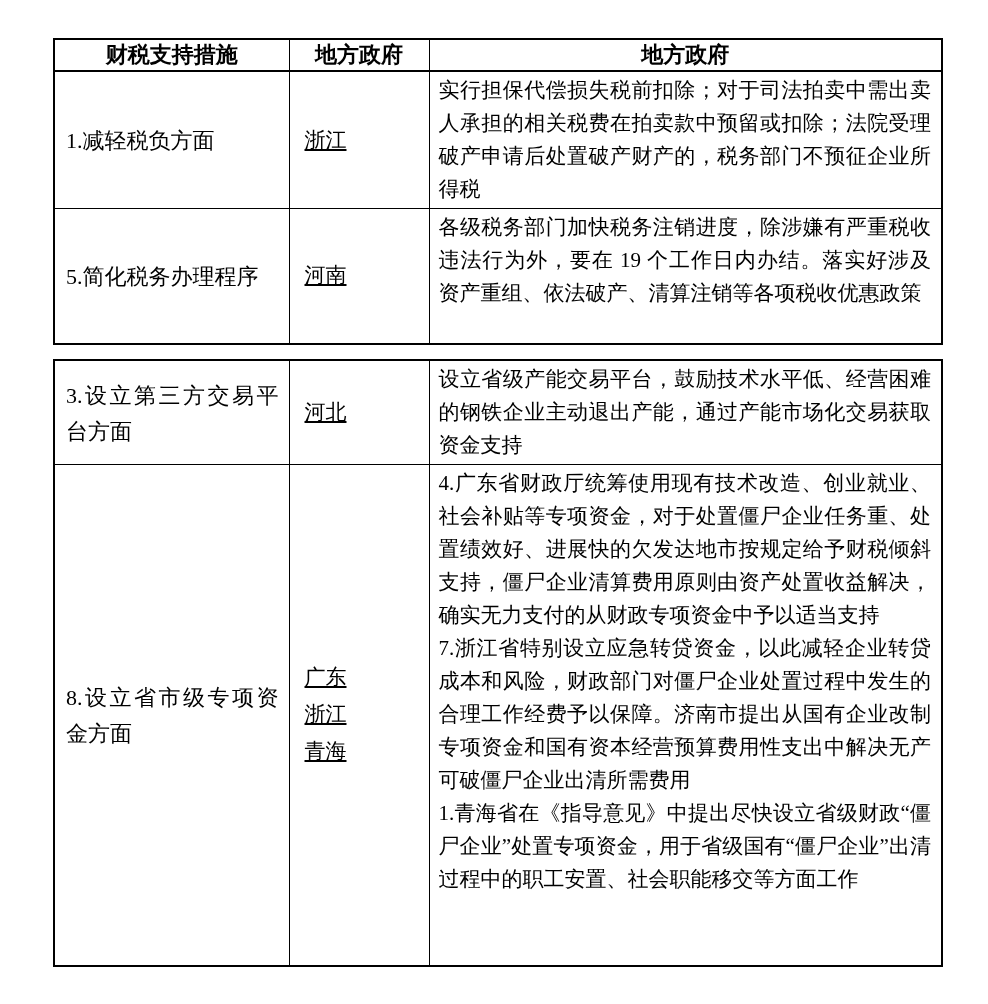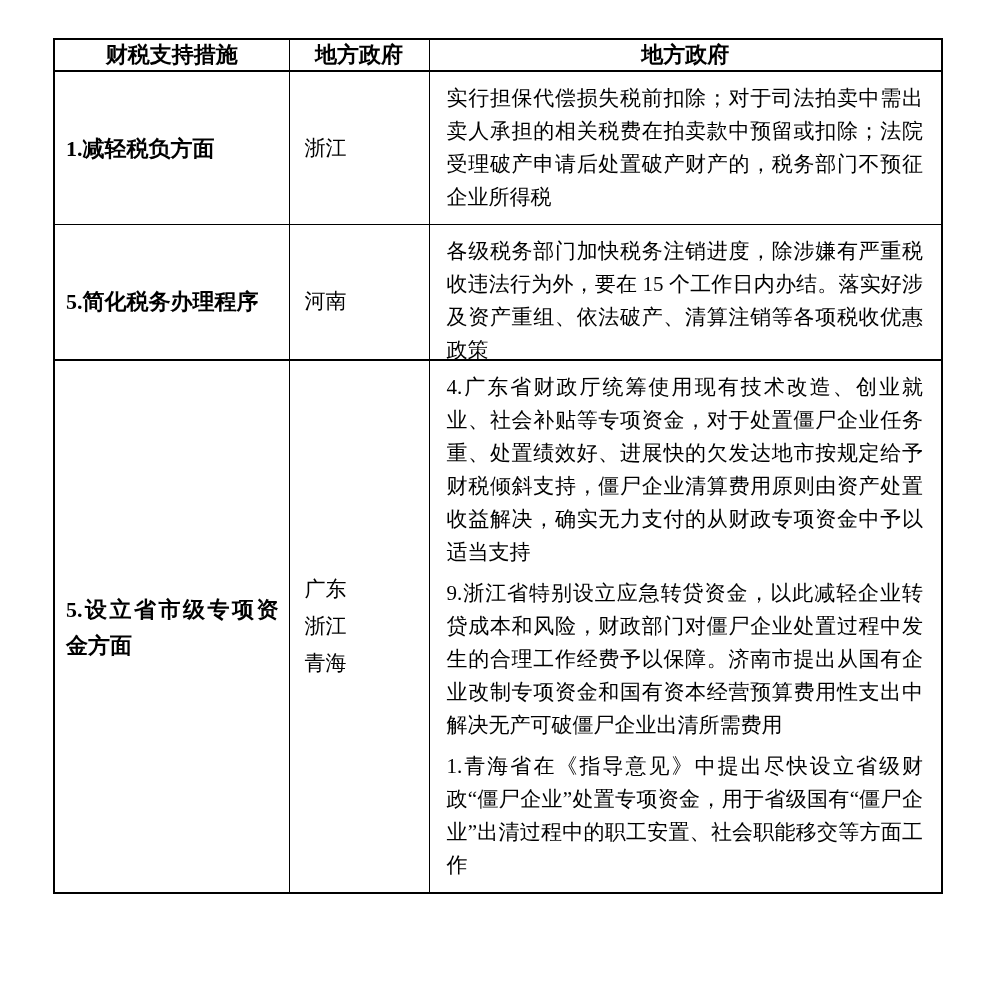--- a/index.html
+++ b/index.html
@@ -41,47 +41,48 @@
     text-align: center;
     vertical-align: middle;
     padding: 0;
   }
   tr.header-row { height: 28px; }
   tr.r0 { height: 133px; }
   tr.r1 { height: 135px; }
   tr.r2 { height: 103px; }
   tr.r3 { height: 501px; }
   td.measure-cell {
-    font-weight: bold;
+    font-weight: normal;
     font-size: 22px;
     line-height: 36px;
     padding: 4px 10px 2px 11px;
     vertical-align: middle;
     text-align: justify;
     text-justify: inter-ideograph;
   }
   td.gov-cell {
     font-size: 21px;
     padding: 2px 4px 2px 15px;
     vertical-align: middle;
     text-align: left;
   }
   .gov-item {
     line-height: 37px;
     white-space: nowrap;
+    text-decoration: underline;
   }
   td.policy-cell {
     font-size: 21px;
     line-height: 33px;
     padding: 2px 10px 2px 9px;
     vertical-align: top;
     text-align: justify;
     text-justify: inter-ideograph;
   }
-  .para { margin: 8px; }
+  .para { margin: 0; }
 </style>
 </head>
 <body>
 
 <div class="page">
 
   <table class="policy-table" id="table1">
     <colgroup>
         <col class="c1">
         <col class="c2">
@@ -103,42 +104,51 @@
           <td class="policy-cell">
             <div class="para">实行担保代偿损失税前扣除；对于司法拍卖中需出卖人承担的相关税费在拍卖款中预留或扣除；法院受理破产申请后处置破产财产的，税务部门不预征企业所得税</div>
           </td>
         </tr>
         <tr class="data-row r1">
           <td class="measure-cell">5.简化税务办理程序</td>
           <td class="gov-cell">
             <div class="gov-item">河南</div>
           </td>
           <td class="policy-cell">
-            <div class="para">各级税务部门加快税务注销进度，除涉嫌有严重税收违法行为外，要在 15 个工作日内办结。落实好涉及资产重组、依法破产、清算注销等各项税收优惠政策</div>
+            <div class="para">各级税务部门加快税务注销进度，除涉嫌有严重税收违法行为外，要在 19 个工作日内办结。落实好涉及资产重组、依法破产、清算注销等各项税收优惠政策</div>
           </td>
         </tr>
       </tbody>
   </table>
 
   <table class="policy-table" id="table2">
     <colgroup>
         <col class="c1">
         <col class="c2">
         <col class="c3">
       </colgroup>
     <tbody id="tbody2">
+        <tr class="data-row r2">
+          <td class="measure-cell">3.设立第三方交易平台方面</td>
+          <td class="gov-cell">
+            <div class="gov-item">河北</div>
+          </td>
+          <td class="policy-cell">
+            <div class="para">设立省级产能交易平台，鼓励技术水平低、经营困难的钢铁企业主动退出产能，通过产能市场化交易获取资金支持</div>
+          </td>
+        </tr>
         <tr class="data-row r3">
-          <td class="measure-cell">5.设立省市级专项资金方面</td>
+          <td class="measure-cell">8.设立省市级专项资金方面</td>
           <td class="gov-cell">
             <div class="gov-item">广东</div>
             <div class="gov-item">浙江</div>
             <div class="gov-item">青海</div>
           </td>
           <td class="policy-cell">
             <div class="para">4.广东省财政厅统筹使用现有技术改造、创业就业、社会补贴等专项资金，对于处置僵尸企业任务重、处置绩效好、进展快的欠发达地市按规定给予财税倾斜支持，僵尸企业清算费用原则由资产处置收益解决，确实无力支付的从财政专项资金中予以适当支持</div>
-            <div class="para">9.浙江省特别设立应急转贷资金，以此减轻企业转贷成本和风险，财政部门对僵尸企业处置过程中发生的合理工作经费予以保障。济南市提出从国有企业改制专项资金和国有资本经营预算费用性支出中解决无产可破僵尸企业出清所需费用</div>
+            <div class="para">7.浙江省特别设立应急转贷资金，以此减轻企业转贷成本和风险，财政部门对僵尸企业处置过程中发生的合理工作经费予以保障。济南市提出从国有企业改制专项资金和国有资本经营预算费用性支出中解决无产可破僵尸企业出清所需费用</div>
             <div class="para">1.青海省在《指导意见》中提出尽快设立省级财政“僵尸企业”处置专项资金，用于省级国有“僵尸企业”出清过程中的职工安置、社会职能移交等方面工作</div>
           </td>
         </tr>
       </tbody>
   </table>
 
 </div>
 
 </body></html>

